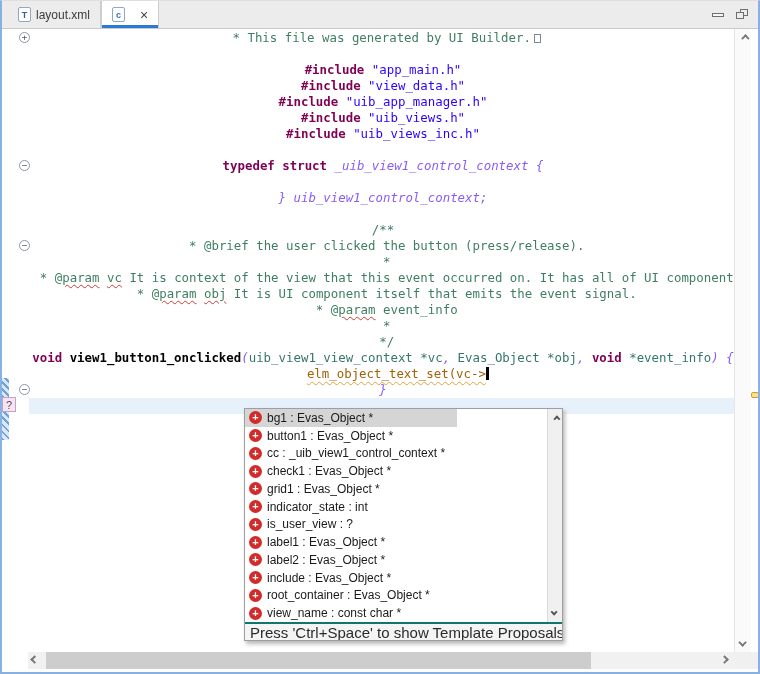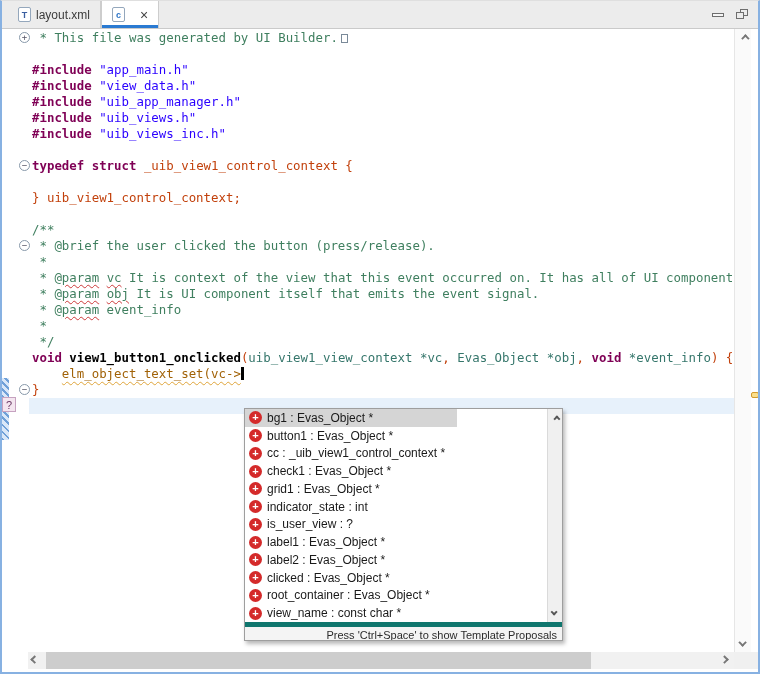--- a/index.html
+++ b/index.html
@@ -32,25 +32,25 @@
   .change-bar{position:absolute;left:0;top:349px;width:7px;height:62px;
     background:repeating-linear-gradient(45deg,#6FA0D8 0 2px,#D9E7F8 2px 5px);}
   .help-marker{position:absolute;left:0;top:368px;width:14px;height:15px;background:#F4E6F0;
     border:1px solid #C6A2C0;color:#6B3A66;font-size:11px;display:flex;align-items:center;justify-content:center;}
   .fold-ruler{position:absolute;left:15px;top:0;width:15px;bottom:0;}
   .fold-icon{position:absolute;left:2px;width:11px;height:11px;border:1px solid #8899AA;border-radius:50%;
     background:#FFF;color:#556;font-size:9px;line-height:9px;text-align:center;font-family:"DejaVu Sans Mono",monospace;}
   .cur-line{position:absolute;left:27px;width:705px;height:16px;background:#E7F1FB;}
   .code{position:absolute;left:30px;top:1px;width:702px;overflow:hidden;
     font-family:"DejaVu Sans Mono",monospace;font-size:12.4px;color:#000;}
-  .code-line{height:16px;line-height:16px;white-space:pre;}
+  .code-line{height:16px;line-height:16px;white-space:pre;text-align:center;}
   .tk-com{color:var(--com);}
   .tk-pp,.tk-kw{color:var(--kw);font-weight:bold;}
   .tk-str{color:var(--str);}
-  .tk-plain{color:#c2410c;}
+  .tk-plain{color:#8b5cf6;font-style:italic;}
   .tk-type{color:var(--type);}
   .tk-fn{color:#000;font-weight:bold;}
   .tk-sqr{text-decoration:underline;text-decoration-style:wavy;text-decoration-color:#CC3A3A;
     text-decoration-thickness:1px;text-underline-offset:2px;}
   .tk-sqo{color:#a16207;text-decoration:underline;text-decoration-style:wavy;text-decoration-color:#DFA53A;
     text-decoration-thickness:1px;text-underline-offset:3px;}
   .tk-caret{display:inline-block;width:3px;height:13px;background:#000;vertical-align:-2px;}
   .tk-box{display:inline-block;width:7px;height:9px;border:1px solid #7A8A99;margin-left:3px;vertical-align:-1px;}
   
   .chev{display:inline-block;width:6px;height:6px;border-style:solid;border-color:#777;border-width:2px 2px 0 0;}
@@ -72,22 +72,22 @@
     box-shadow:2px 3px 4px rgba(0,0,0,.28);font-size:12px;color:#1A1A1A;}
   .pp-list{position:relative;height:213px;overflow:hidden;}
   .pp-row{height:17.75px;display:flex;align-items:center;padding-left:4px;white-space:nowrap;}
   .pp-row.selected{background:linear-gradient(to right,var(--selbg) 0,var(--selbg) 212px,transparent 212px);}
   .field-icon{width:13px;height:13px;border-radius:50%;background:#D42A2A;color:#FFF;font-size:11px;font-weight:bold;
     line-height:12px;text-align:center;margin-right:5px;flex:none;}
   .pp-sb{position:absolute;right:0;top:0;width:15px;height:213px;background:#F0F0F0;border-left:1px solid #DADADA;}
   .pp-sb .btn{position:absolute;left:0;width:14px;height:15px;display:flex;align-items:center;justify-content:center;}
   .pp-sb .btn .chev{width:5px;height:5px;border-color:#555;}
   .pp-sb .btn.up{top:1px;} .pp-sb .btn.down{bottom:1px;}
-  .pp-hint{height:18px;line-height:17px;background:#F4F4F4;border-top:5px solid #0f766e;
-    text-align:right;padding:0 5px;font-size:11px;color:#2B2B2B;white-space:nowrap;overflow:hidden;}
+  .pp-hint{height:18px;line-height:17px;background:#F4F4F4;border-top:2px solid #0f766e;
+    text-align:right;padding:0 5px;font-size:15px;color:#2B2B2B;white-space:nowrap;overflow:hidden;}
 </style>
 </head>
 <body>
 
 <div class="window">
 
   <div class="tabbar">
     <div class="tabs" id="tabs">
         <div class="tab">
           <span class="doc-icon t">T</span>
@@ -198,21 +198,21 @@
           <div class="pp-row">
             <span class="field-icon">+</span>
             <span>label1 : Evas_Object *</span>
           </div>
           <div class="pp-row">
             <span class="field-icon">+</span>
             <span>label2 : Evas_Object *</span>
           </div>
           <div class="pp-row">
             <span class="field-icon">+</span>
-            <span>clicked : Evas_Object *</span>
+            <span>include : Evas_Object *</span>
           </div>
           <div class="pp-row">
             <span class="field-icon">+</span>
             <span>root_container : Evas_Object *</span>
           </div>
           <div class="pp-row">
             <span class="field-icon">+</span>
             <span>view_name : const char *</span>
           </div>
           <div class="pp-sb">

